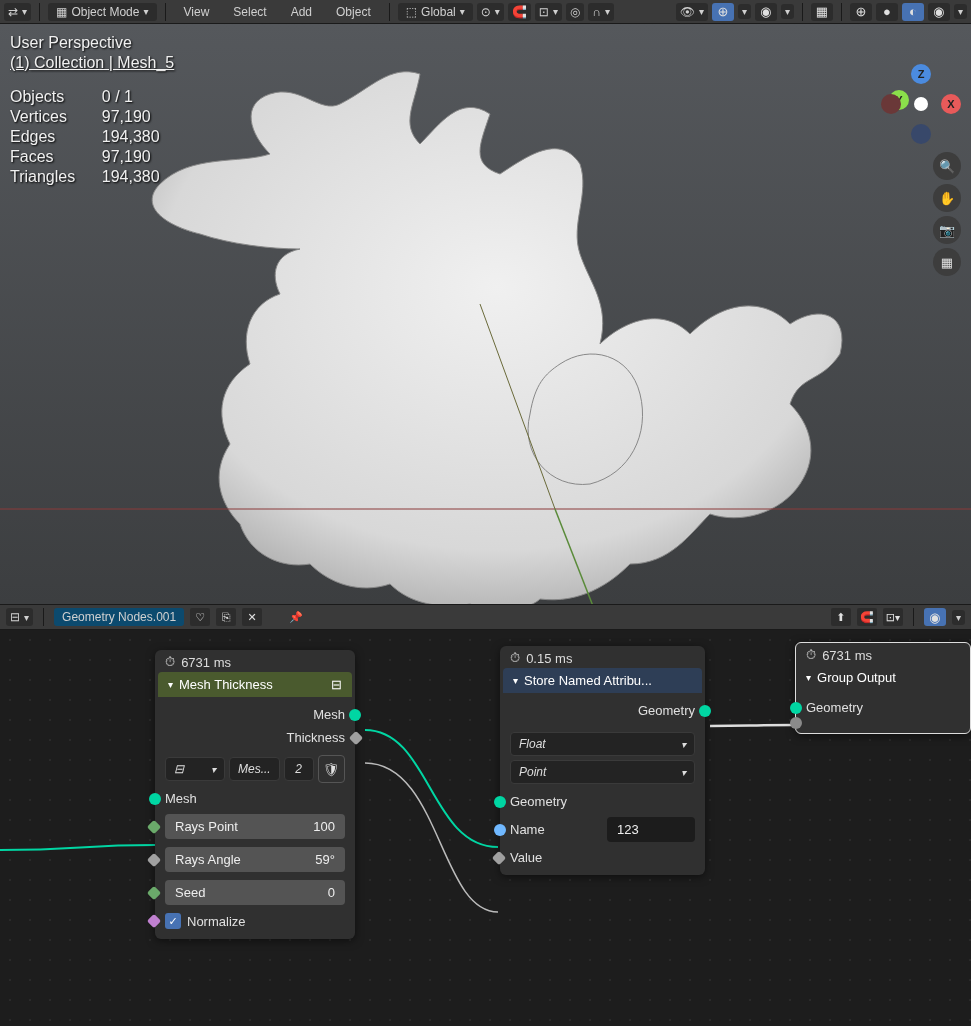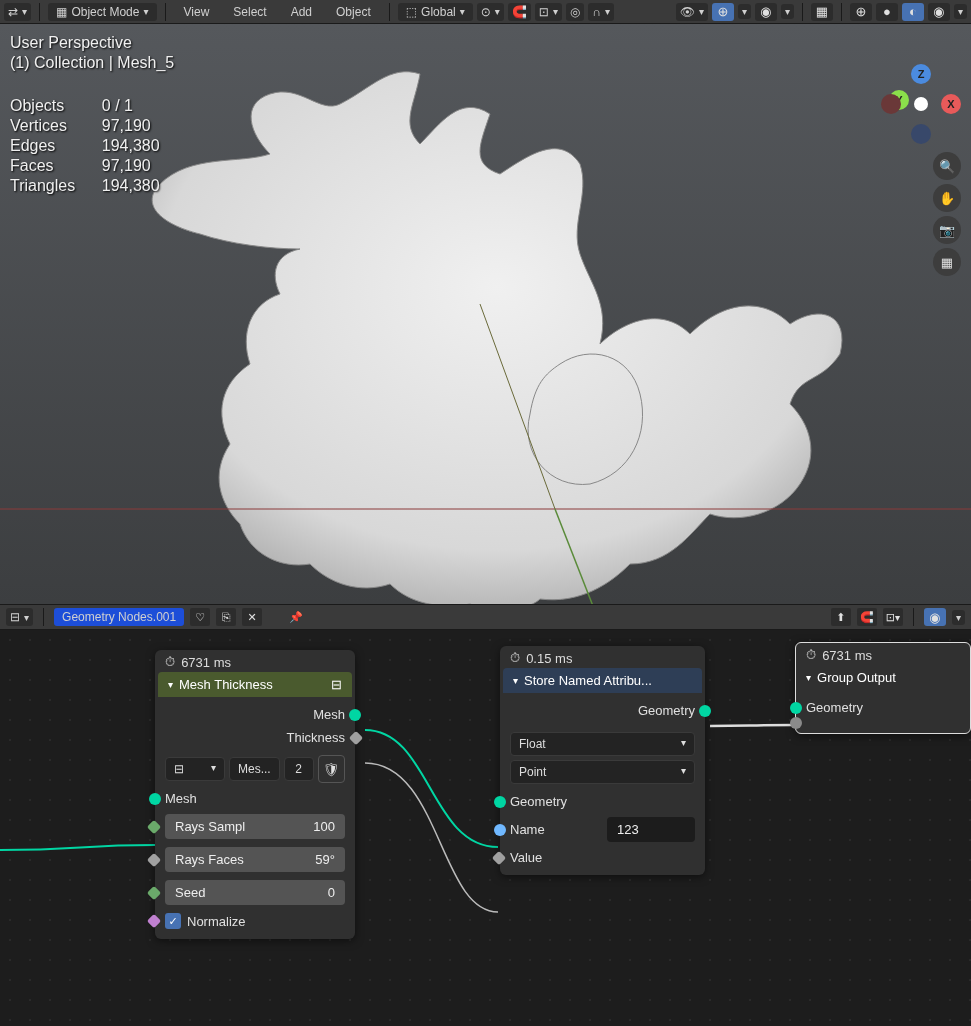--- a/index.html
+++ b/index.html
@@ -13,31 +13,31 @@
 .header-sep { width: 1px; height: 18px; background: #1a1a1a; margin: 0 4px; }
 .header-spacer { flex: 1; }
 .shade-btn { width: 22px; height: 18px; background: #2c2c2c; border-radius: 3px; display: flex; align-items: center; justify-content: center; cursor: pointer; }
 .shade-btn.active { background: #4772b3; }
 
 
 .viewport { position: relative; height: 580px; background: linear-gradient(to bottom, #55585c 0%, #3c3e40 100%); overflow: hidden; }
 .dragon { position: absolute; left: 120px; top: 30px; width: 740px; height: 560px; }
 .stats-overlay { position: absolute; left: 10px; top: 10px; font-size: 16px; color: #f0f0f0; text-shadow: 1px 1px 2px #000; }
 .stats-title { margin-bottom: 2px; }
-.stats-sub { margin-bottom: 25px; }
+.stats-sub { margin-bottom: 16px; text-decoration: underline; }
 .stats-grid { display: grid; grid-template-columns: auto auto; gap: 2px 12px; margin-top: 8px; }
 .gizmo-container { position: absolute; right: 10px; top: 40px; text-align: right; }
 .nav-gizmo { width: 80px; height: 80px; position: relative; margin-bottom: 8px; }
 .gizmo-center { width: 14px; height: 14px; background: #fff; border-radius: 50%; position: absolute; left: 33px; top: 33px; }
 .gizmo-axis { width: 20px; height: 20px; border-radius: 50%; position: absolute; display: flex; align-items: center; justify-content: center; font-size: 11px; font-weight: bold; color: #222; }
 .side-tool { width: 28px; height: 28px; background: #3d3d3d; border-radius: 50%; margin: 4px 0 4px auto; display: flex; align-items: center; justify-content: center; cursor: pointer; }
 
 
 .node-header { height: 26px; background: #3a3a3a; display: flex; align-items: center; padding: 0 6px; gap: 6px; border-top: 1px solid #1a1a1a; border-bottom: 1px solid #1a1a1a; }
-.node-name-field { background: #1d4ed8; color: #d0d0d0; border: none; border-radius: 3px; padding: 2px 8px; width: 130px; font-size: 12px; }
+.node-name-field { background: #0c4a6e; color: #d0d0d0; border: none; border-radius: 3px; padding: 2px 8px; width: 130px; font-size: 12px; }
 .icon-btn { width: 20px; height: 18px; background: #2c2c2c; border-radius: 2px; display: flex; align-items: center; justify-content: center; cursor: pointer; font-size: 11px; }
 
 
 .node-canvas { position: relative; height: 396px; background: #1d1d1d; background-image: radial-gradient(circle, #2a2a2a 1px, transparent 1px); background-size: 20px 20px; overflow: hidden; }
 
 .node { position: absolute; background: #303030; border-radius: 6px; box-shadow: 0 2px 8px rgba(0,0,0,0.5); }
 .node-time { color: #ddd; font-size: 13px; padding: 4px 10px 2px 10px; display: flex; align-items: center; gap: 6px; }
 .node-title { padding: 5px 10px; display: flex; align-items: center; gap: 6px; font-size: 13px; }
 .node-thickness .node-title { background: #4a5a2e; color: #fff; border-radius: 4px 4px 0 0; margin: 0 3px; }
 .node-store .node-title { background: #2e3e56; color: #fff; border-radius: 4px 4px 0 0; margin: 0 3px; }
@@ -47,21 +47,21 @@
 .node-row.left { justify-content: flex-start; }
 .socket { width: 12px; height: 12px; border-radius: 50%; position: absolute; }
 .socket.out { right: -16px; }
 .socket.in { left: -16px; }
 .socket.geo { background: #00d6a3; }
 .socket.val { background: #a0a0a0; transform: rotate(45deg); border-radius: 2px; width: 10px; height: 10px; }
 .socket.str { background: #70b8ff; }
 .socket.grey { background: #8a8a8a; }
 
 .field-row { display: flex; gap: 4px; margin: 4px 0; align-items: center; }
-.node-select { flex: 1; background: #232323; border: 1px solid #3a3a3a; border-radius: 4px; padding: 4px 8px; color: #ddd; font-size: 12px; display: flex; justify-content: space-between; align-items: flex-start; }
+.node-select { flex: 1; background: #232323; border: 1px solid #3a3a3a; border-radius: 4px; padding: 4px 8px; color: #ddd; font-size: 12px; display: flex; justify-content: space-between; align-items: center; font-style: italic; }
 .node-select.small { flex: 0 0 60px; }
 .node-input { background: #545454; border: none; border-radius: 4px; padding: 5px 10px; color: #eee; font-size: 13px; flex: 1; text-align: left; }
 .node-input.numeric { display: flex; justify-content: space-between; }
 .node-input.dark { background: #1c1c1c; width: 88px; flex: 0 0 88px; text-align: left; }
 .checkbox { width: 16px; height: 16px; background: #4772b3; border-radius: 3px; display: flex; align-items: center; justify-content: center; color: #fff; font-size: 11px; }
 .shield-btn { width: 28px; height: 28px; border: 1px solid #555; border-radius: 4px; display: flex; align-items: center; justify-content: center; }
 
 svg.wire { position: absolute; pointer-events: none; overflow: visible; }
 .chev { font-size: 10px; }
 </style>
@@ -248,28 +248,28 @@
           </div>
         <div class="shield-btn">🛡</div>
       </div>
       <div class="node-row left" style="margin-top:4px">
           <div class="socket in geo"></div>
           <span>Mesh</span>
         </div>
       <div class="node-row left">
           <div class="socket in val" style="background:#6aaa6a"></div>
         <div class="node-input numeric">
-            <span>Rays Sampl</span>
+            <span>Rays Point</span>
             <span>100</span>
           </div>
       </div>
       <div class="node-row left">
           <div class="socket in val"></div>
         <div class="node-input numeric">
-            <span>Rays Faces</span>
+            <span>Rays Angle</span>
             <span>59°</span>
           </div>
       </div>
       <div class="node-row left">
           <div class="socket in val" style="background:#6aaa6a"></div>
         <div class="node-input numeric">
             <span>Seed</span>
             <span>0</span>
           </div>
       </div>

